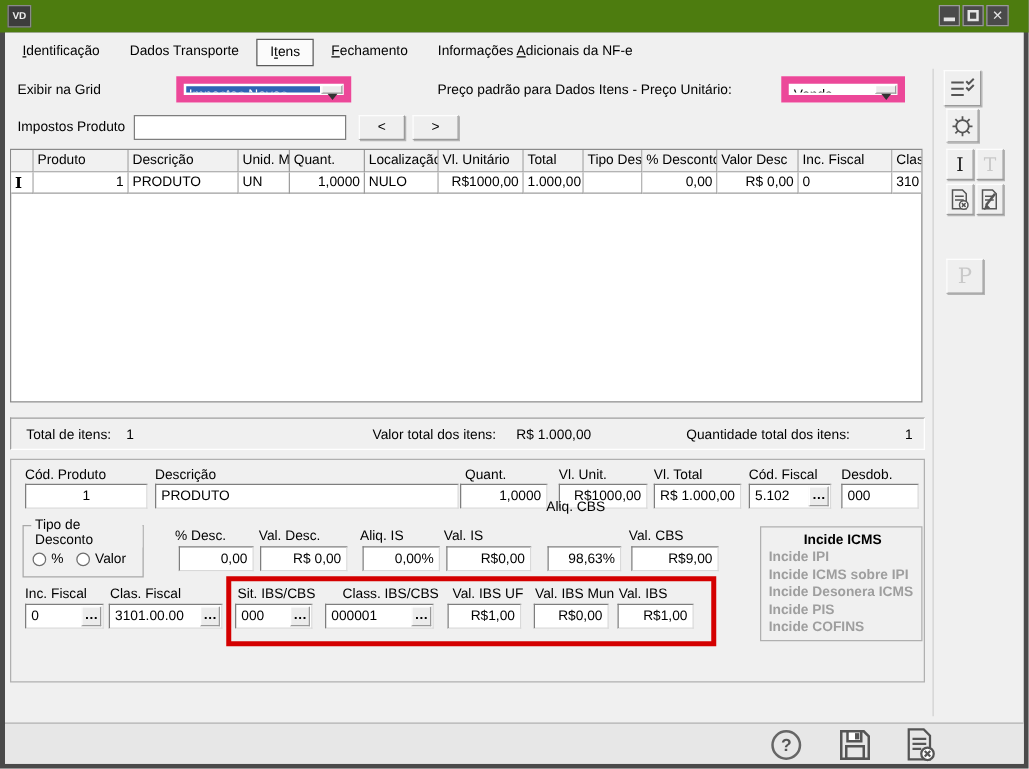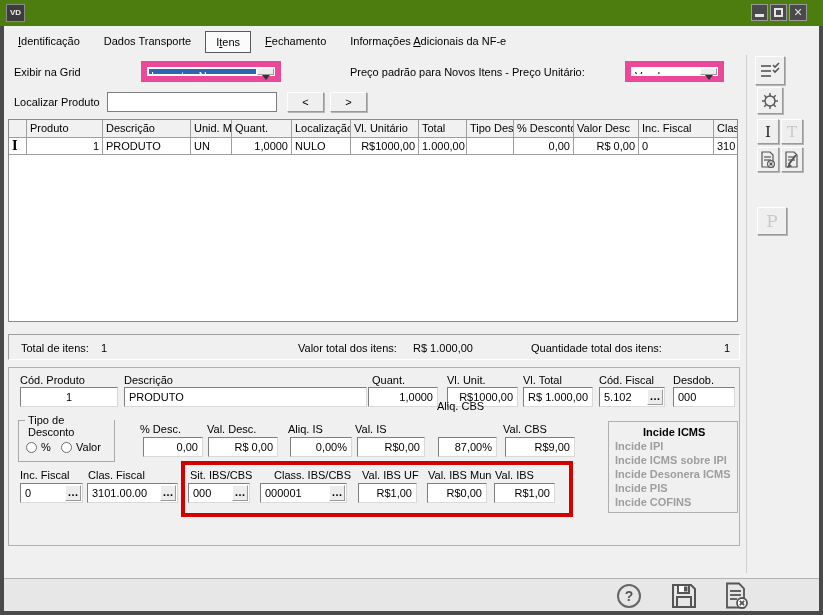--- a/index.html
+++ b/index.html
@@ -92,38 +92,38 @@
     <div class="tab"><span>Informações </span><span class="accel">A</span><span>dicionais da NF-e</span></div>
   </div>
 
   <div class="vline"></div>
 
   <div class="lbl" style="left:14px;top:66px">Exibir na Grid</div>
   <div class="combo" style="left:105px;top:61px;width:140px;height:21px">
     <span class="val selhl">Impostos Novos</span>
     <span class="drop"></span>
   </div>
-  <div class="lbl" style="left:350px;top:66px">Preço padrão para Novos Itens - Preço Unitário:</div>
+  <div class="lbl" style="left:350px;top:66px">Preço padrão para Dados Itens - Preço Unitário:</div>
   <div class="combo" style="left:589px;top:61px;width:99px;height:21px">
     <span class="val">Venda</span>
     <span class="drop"></span>
   </div>
   <div class="btn" style="left:755px;top:56px;width:30px;height:29px">
     <svg width="20" height="18" viewBox="0 0 20 18">
       <g stroke="#555" stroke-width="1.6" fill="none">
         <line x1="1" y1="4" x2="11" y2="4"></line>
           <line x1="1" y1="9" x2="11" y2="9"></line>
           <line x1="1" y1="14" x2="11" y2="14"></line>
         <polyline points="13,3 15,5 19,1"></polyline>
           <polyline points="13,8 15,10 19,6"></polyline>
       </g>
     </svg>
   </div>
 
-  <div class="lbl" style="left:14px;top:96px">Localizar Produto</div>
+  <div class="lbl" style="left:14px;top:96px">Impostos Produto</div>
   <input class="txt" style="left: 107px; top: 92px; width: 170px; height: 20px;" value="">
   <div class="btn" style="left:287px;top:92px;width:37px;height:20px">&lt;</div>
   <div class="btn" style="left:330px;top:92px;width:37px;height:20px">&gt;</div>
 
   <div class="btn" style="left:757px;top:87px;width:26px;height:27px">
     <svg width="18" height="18" viewBox="0 0 18 18">
       <g stroke="#555" stroke-width="1.4" fill="none">
         <circle cx="9" cy="9" r="5"></circle>
         <line x1="9" y1="1" x2="9" y2="4"></line>
           <line x1="9" y1="14" x2="9" y2="17"></line>
@@ -194,21 +194,21 @@
       <div class="gcell gc11">0</div>
       <div class="gcell gc12">310</div>
     </div>
   </div>
 
   <div class="totals">
     <span class="lbl" style="left:12px">Total de itens:</span>
     <span class="lbl" style="left:92px">1</span>
     <span class="lbl" style="left:289px">Valor total dos itens:</span>
     <span class="lbl" style="left:404px">R$ 1.000,00</span>
-    <span class="lbl" style="left:522px">Quantidade total dos itens:</span>
+    <span class="lbl" style="left:540px">Quantidade total dos itens:</span>
     <span class="lbl" style="left:715px">1</span>
   </div>
 
   <div class="formbox"></div>
 
   <div class="lbl" style="left:20px;top:374px">Cód. Produto</div>
   <div class="field c" style="left:20px;top:387px;width:98px;height:20px">1</div>
   <div class="lbl" style="left:124px;top:374px">Descrição</div>
   <div class="field" style="left:124px;top:387px;width:243px;height:20px">PRODUTO</div>
   <div class="lbl" style="left:372px;top:374px">Quant.</div>
@@ -235,21 +235,21 @@
 
   <div class="lbl" style="left:140px;top:423px">% Desc.</div>
   <div class="field r" style="left:143px;top:437px;width:60px;height:20px">0,00</div>
   <div class="lbl" style="left:207px;top:423px">Val. Desc.</div>
   <div class="field r" style="left:208px;top:437px;width:70px;height:20px">R$ 0,00</div>
   <div class="lbl" style="left:288px;top:423px">Aliq. IS</div>
   <div class="field r" style="left:290px;top:437px;width:62px;height:20px">0,00%</div>
   <div class="lbl" style="left:355px;top:423px">Val. IS</div>
   <div class="field r" style="left:357px;top:437px;width:68px;height:20px">R$0,00</div>
   <div class="lbl" style="left:437px;top:400px">Aliq. CBS</div>
-  <div class="field r" style="left:438px;top:437px;width:59px;height:20px">87,00%</div>
+  <div class="field r" style="left:438px;top:437px;width:59px;height:20px">98,63%</div>
   <div class="lbl" style="left:503px;top:423px">Val. CBS</div>
   <div class="field r" style="left:505px;top:437px;width:70px;height:20px">R$9,00</div>
 
   <div class="lbl" style="left:20px;top:469px">Inc. Fiscal</div>
   <div class="field has-ell" style="left:20px;top:483px;width:63px;height:20px">
     <span>0</span>
     <span class="ellbtn">…</span>
   </div>
   <div class="lbl" style="left:88px;top:469px">Clas. Fiscal</div>
   <div class="field has-ell" style="left:87px;top:483px;width:91px;height:20px">

